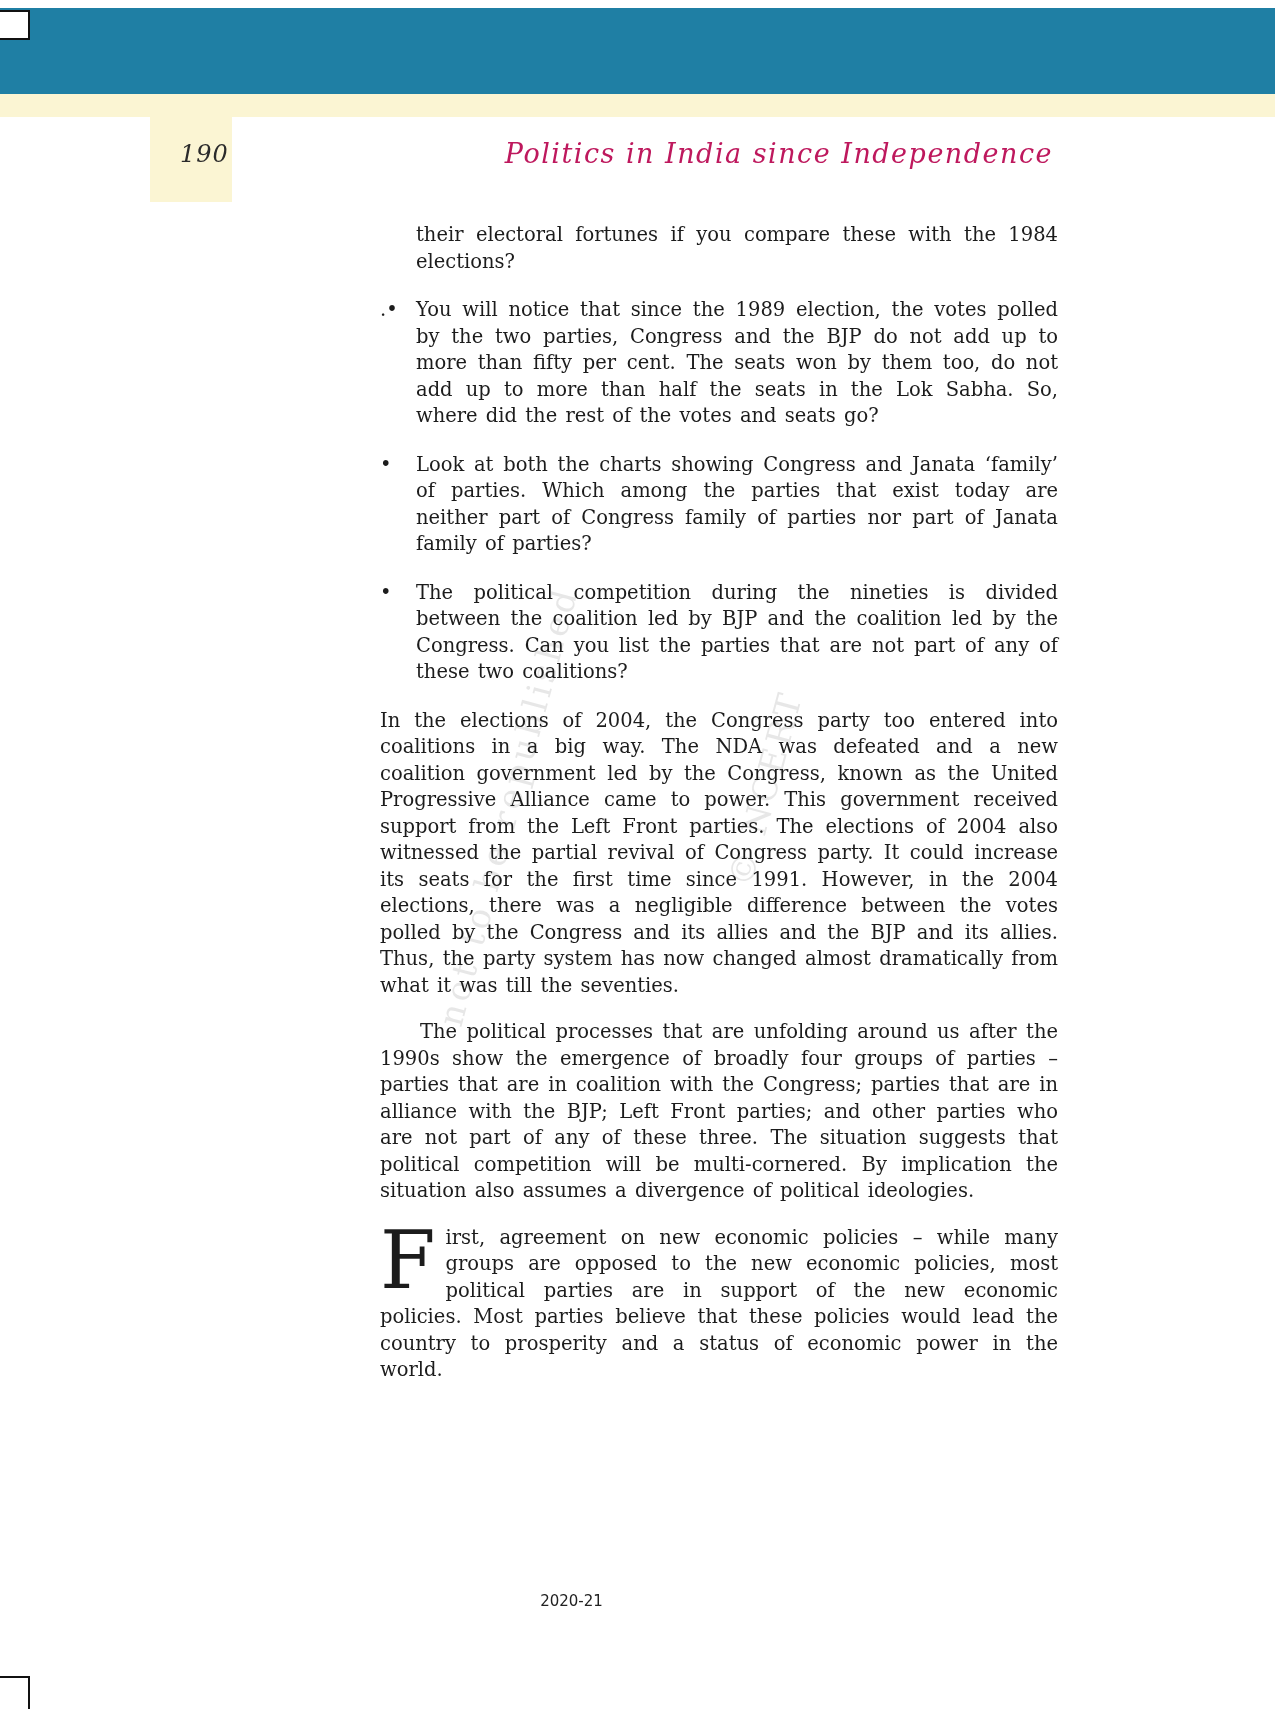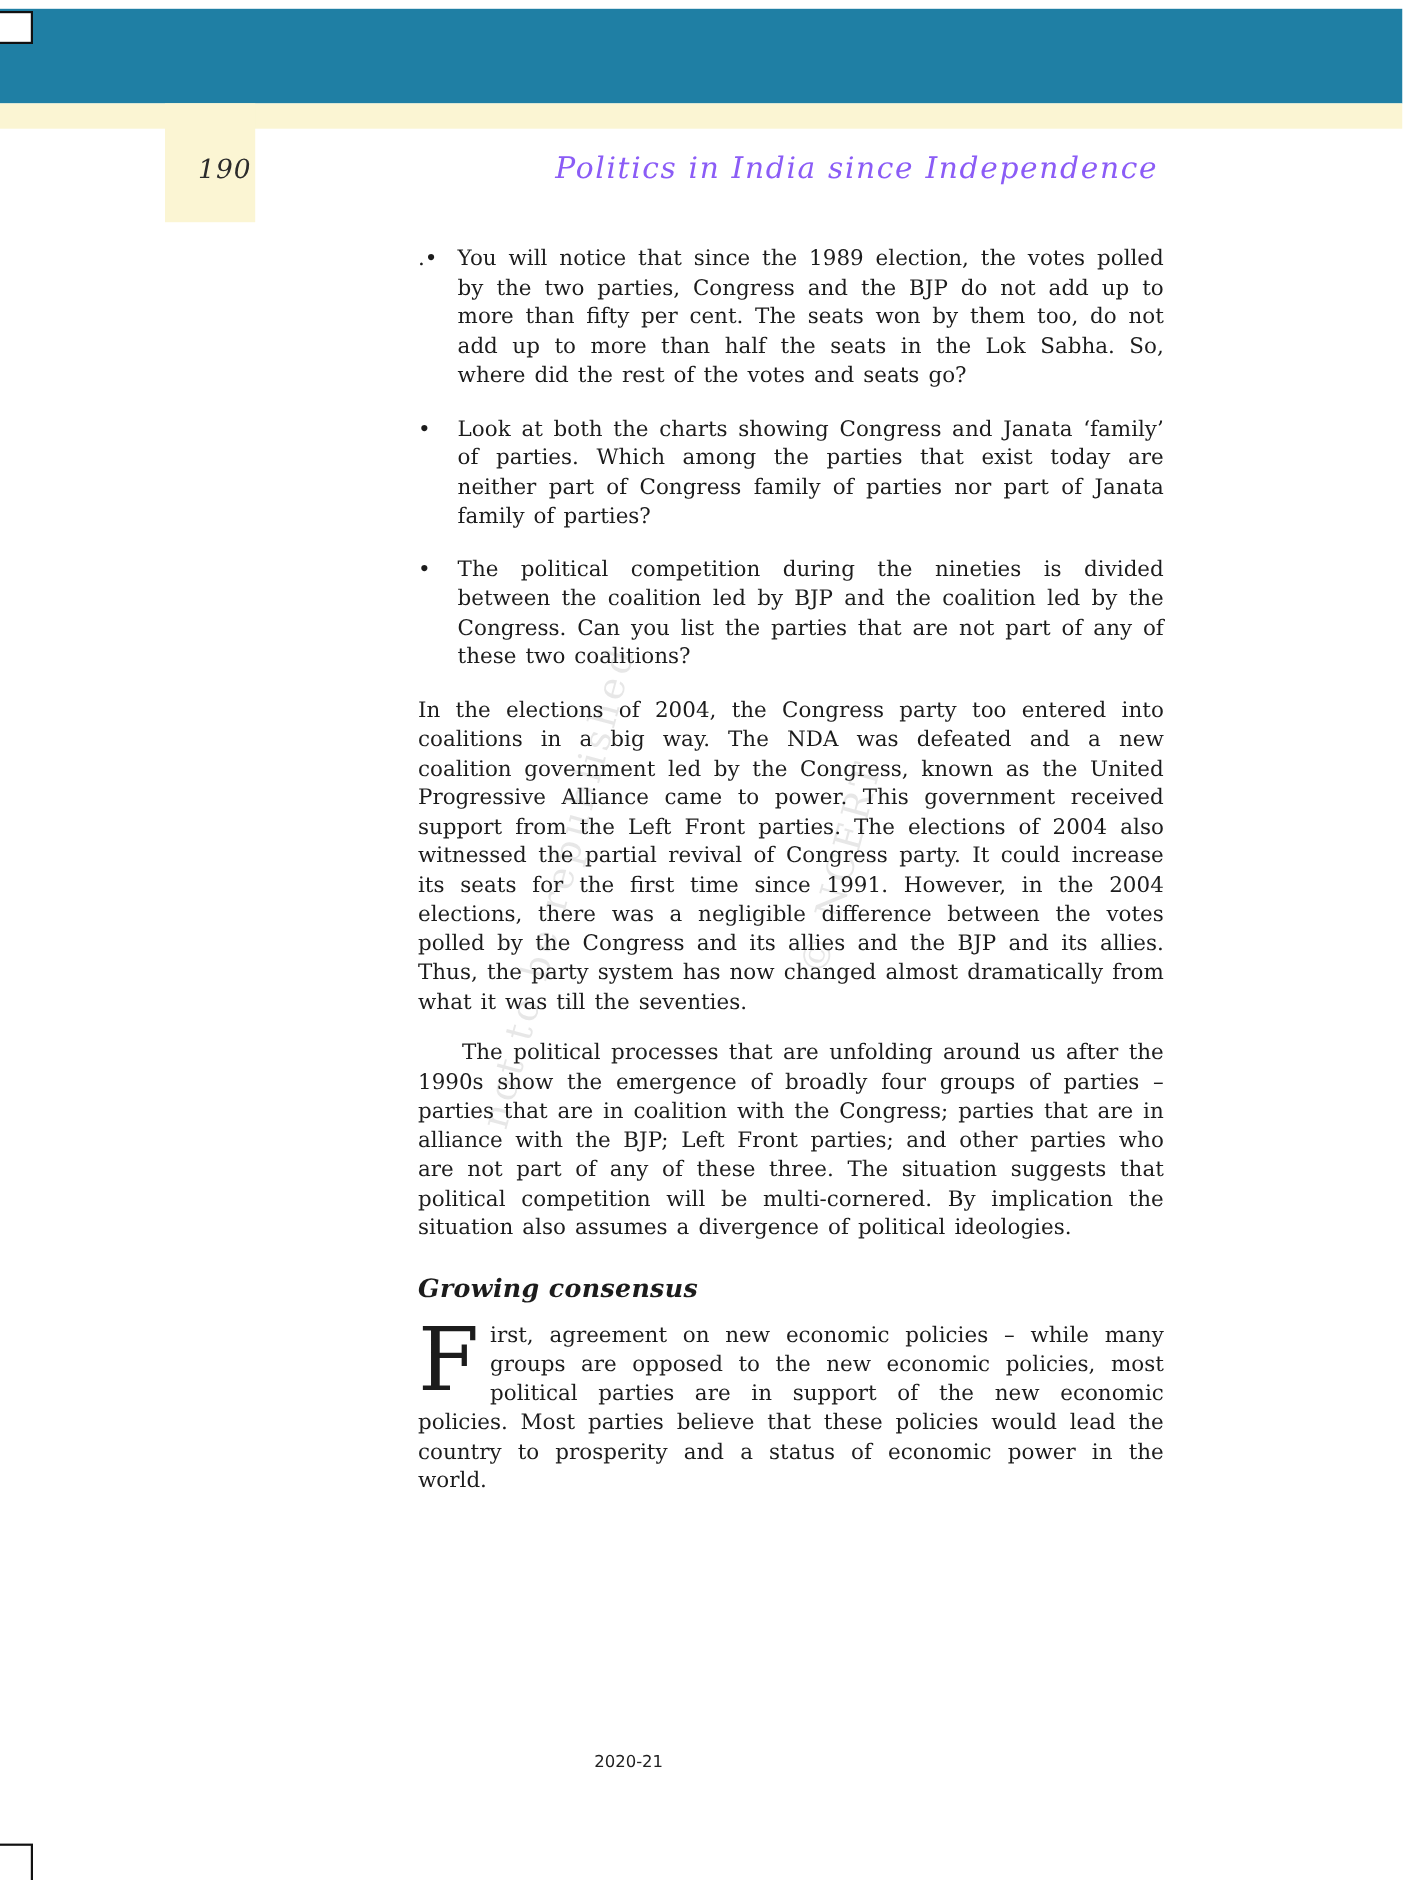--- a/index.html
+++ b/index.html
@@ -58,21 +58,21 @@
     font-style: italic;
     color: #2b2b2b;
     letter-spacing: 1px;
     text-align: right;
   }
   .header-title {
     position: absolute;
     top: 138px; right: 222px;
     font-size: 27px;
     font-style: italic;
-    color: #8b5cf6;
+    color: #be185d;
     letter-spacing: 1.5px;
   }
 
   
   .watermark { position: absolute; pointer-events: none; }
   .wm-line {
     position: absolute;
     font-size: 34px;
     letter-spacing: 4px;
     color: rgba(70, 70, 70, 0.13);
@@ -158,20 +158,24 @@
 <div class="page-number">190</div>
 <div class="header-title">Politics in India since Independence</div>
 
 <div class="watermark">
   <span class="wm-line wm-1">© NCERT</span>
   <span class="wm-line wm-2">not to be republished</span>
 </div>
 
 <div class="main-col">
 
+  <div class="bullet-row">
+    <div class="bullet-marker"></div>
+    <div class="bullet-text">their electoral fortunes if you compare these with the 1984 elections?</div>
+  </div>
 
   <div class="bullet-row">
     <div class="bullet-marker">.•</div>
     <div class="bullet-text">You will notice that since the 1989 election, the votes polled by the two parties, Congress and the BJP do not add up to more than fifty per cent. The seats won by them too, do not add up to more than half the seats in the Lok Sabha. So, where did the rest of the votes and seats go?</div>
   </div>
 
   <div class="bullet-row">
     <div class="bullet-marker">•</div>
     <div class="bullet-text">Look at both the charts showing Congress and Janata ‘family’ of parties. Which among the parties that exist today are neither part of Congress family of parties nor part of Janata family of parties?</div>
   </div>
@@ -179,21 +183,20 @@
   <div class="bullet-row">
     <div class="bullet-marker">•</div>
     <div class="bullet-text">The political competition during the nineties is divided between the coalition led by BJP and the coalition led by the Congress. Can you list the parties that are not part of any of these two coalitions?</div>
   </div>
 
 
   <p class="para">In the elections of 2004, the Congress party too entered into coalitions in a big way. The NDA was defeated and a new coalition government led by the Congress, known as the United Progressive Alliance came to power. This government received support from the Left Front parties. The elections of 2004 also witnessed the partial revival of Congress party. It could increase its seats for the first time since 1991. However, in the 2004 elections, there was a negligible difference between the votes polled by the Congress and its allies and the BJP and its allies. Thus, the party system has now changed almost dramatically from what it was till the seventies.</p>
 
   <p class="para indent">The political processes that are unfolding around us after the 1990s show the emergence of broadly four groups of parties – parties that are in coalition with the Congress; parties that are in alliance with the BJP; Left Front parties; and other parties who are not part of any of these three. The situation suggests that political competition will be multi-cornered.  By implication the situation also assumes a divergence of political ideologies.</p>
 
-  <h2 class="section-heading">Growing consensus</h2>
 
 
   <p class="para">
     <span class="dropcap-letter">F</span><span>irst, agreement on new economic policies – while many groups are opposed to the new economic policies,  most political parties are in support of the  new economic policies. Most parties believe that these policies would lead the country to prosperity and a status of economic power in the world.</span>
   </p>
 
 </div>
 
 <div class="footer-text">2020-21</div>
 

